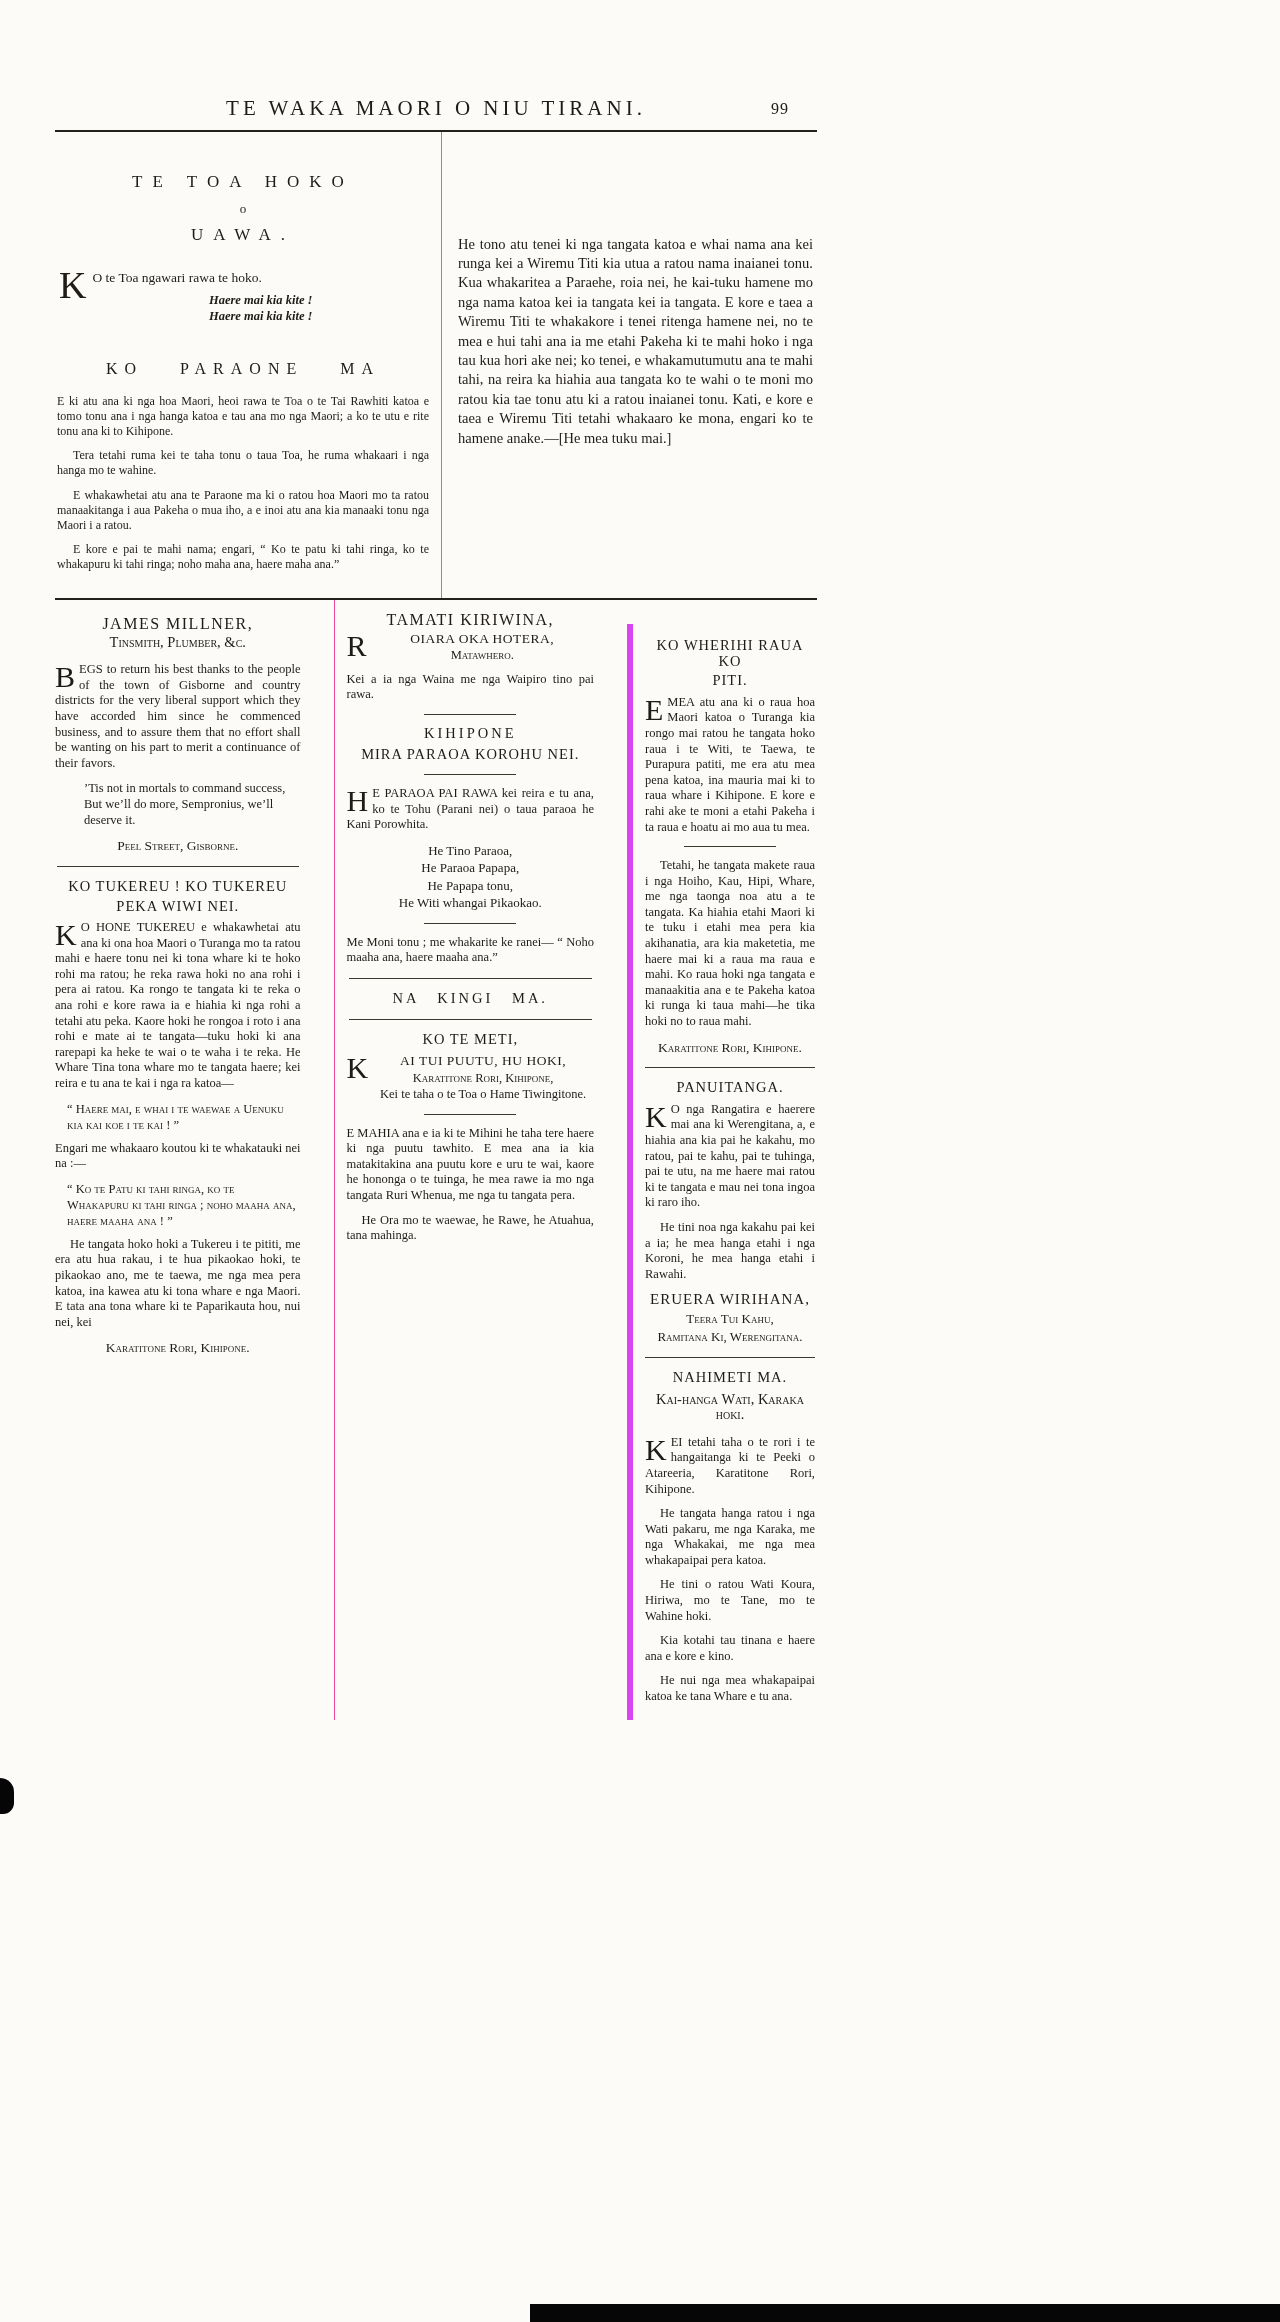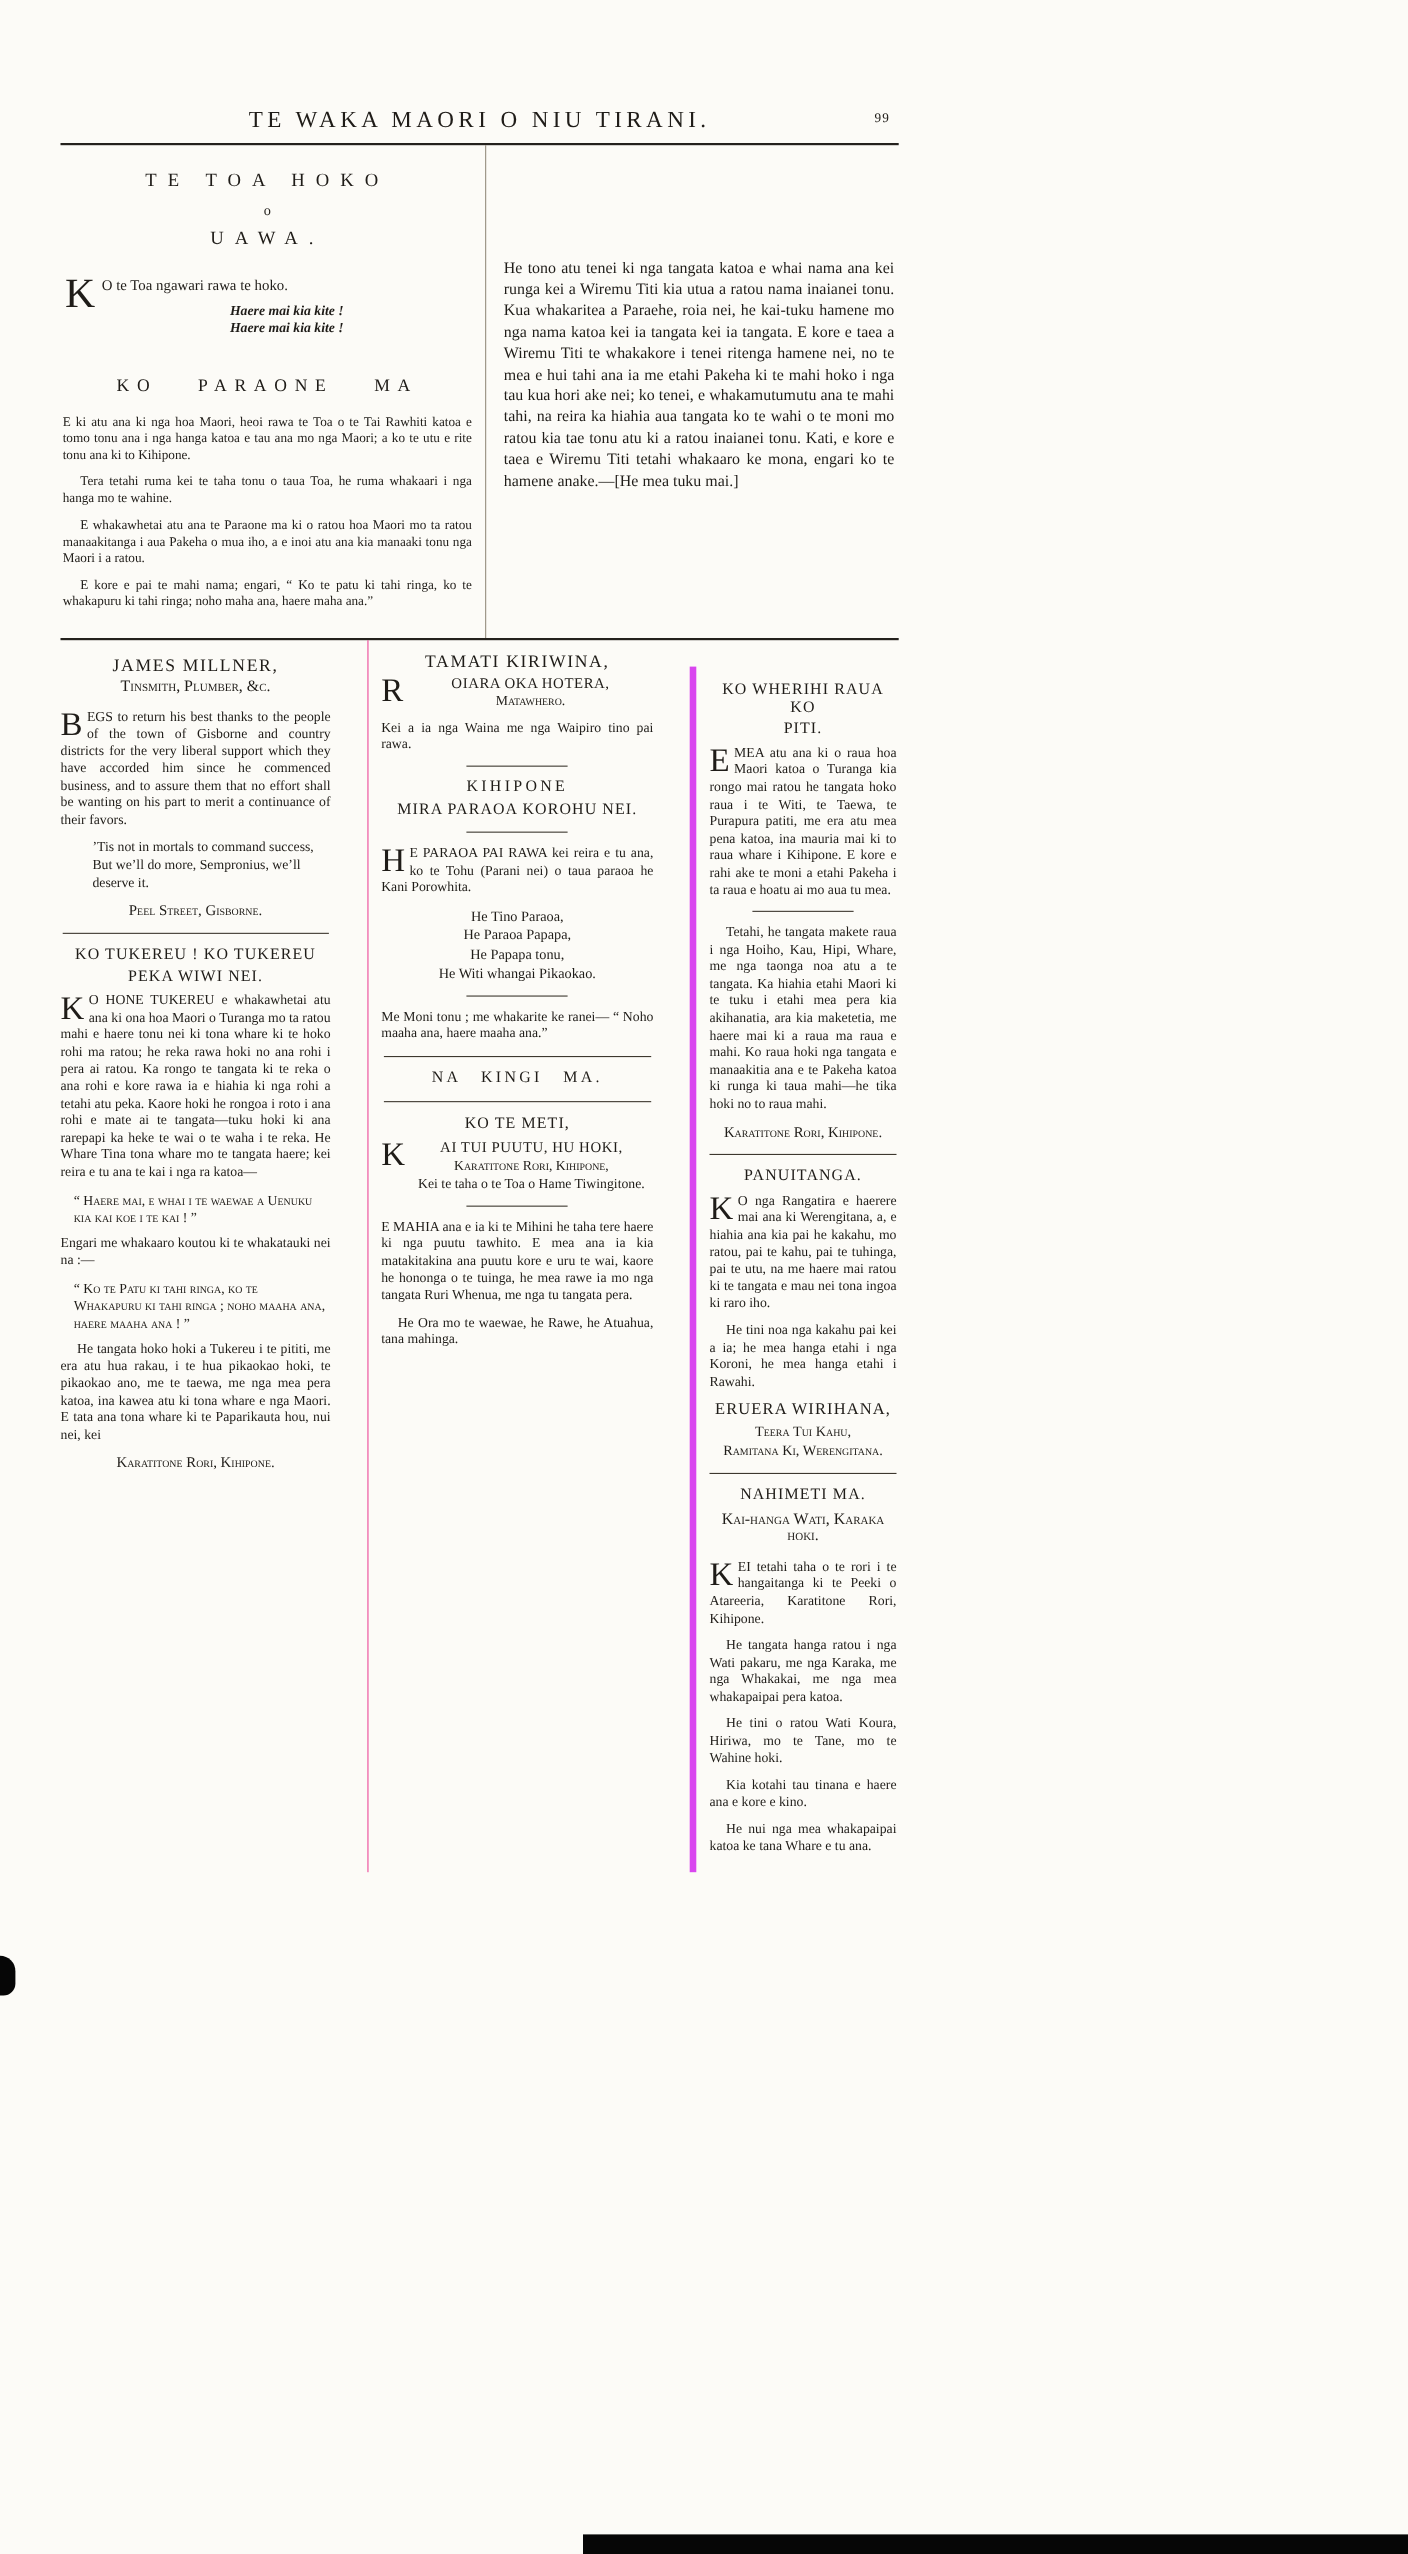--- a/index.html
+++ b/index.html
@@ -3,26 +3,26 @@
 <meta charset="utf-8">
 <style>
   html,body{margin:0;padding:0;background:#ffffff;}
   .page{position:relative;width:1280px;height:2322px;background:#fcfbf7;
         font-family:"Liberation Serif","DejaVu Serif",serif;color:#1f1c18;overflow:hidden;}
   .content{position:absolute;left:55px;top:96px;width:762px;}
 
   
   .masthead{position:relative;text-align:center;}
   .masthead-title{font-size:21px;letter-spacing:4px;}
-  .page-number{position:absolute;right:8px;top:4px;font-size:12px;letter-spacing:1px;text-align:right;}
+  .page-number{position:absolute;right:28px;top:4px;font-size:16px;letter-spacing:1px;text-align:right;}
   .head-rule{margin-top:9px;height:2px;background:#24211d;}
 
   
   .top-section{display:flex;align-items:stretch;min-height:446px;}
-  .top-col-left{width:372px;padding:14px 12px 16px 2px;}
+  .top-col-left{width:372px;padding:32px 12px 16px 2px;}
   .top-col-right{flex:1;border-left:1px solid #968e7f;padding:88px 4px 0 16px;}
   .mid-rule{height:2px;background:#24211d;}
 
   .display-heading{font-size:17px;letter-spacing:10px;text-align:center;font-weight:400;margin:8px 0 0;}
   .small-o{text-align:center;font-size:13px;margin:9px 0 6px;}
   .toa-lead{margin-top:22px;font-size:13.5px;line-height:17px;}
   .dc{float:left;font-size:38px;line-height:33px;padding:2px 6px 0 2px;}
   .toa-lead-body{overflow:hidden;padding-top:2px;}
   .invite{text-align:center;font-style:italic;font-weight:bold;font-size:12.5px;line-height:16px;}
   .invite:first-of-type{margin-top:6px;}

